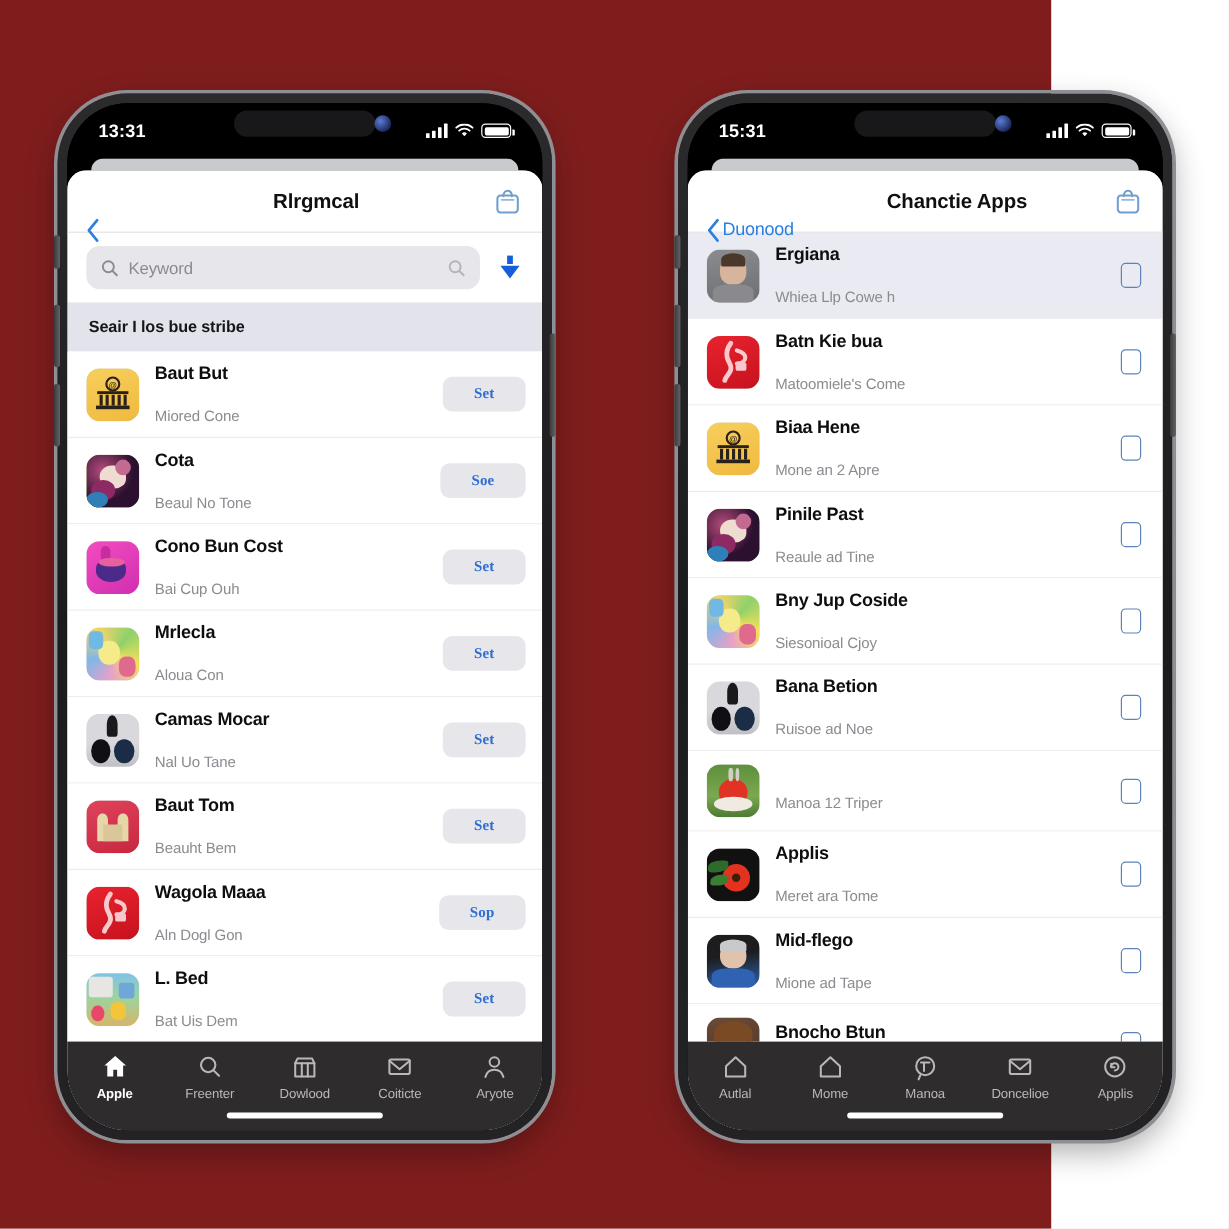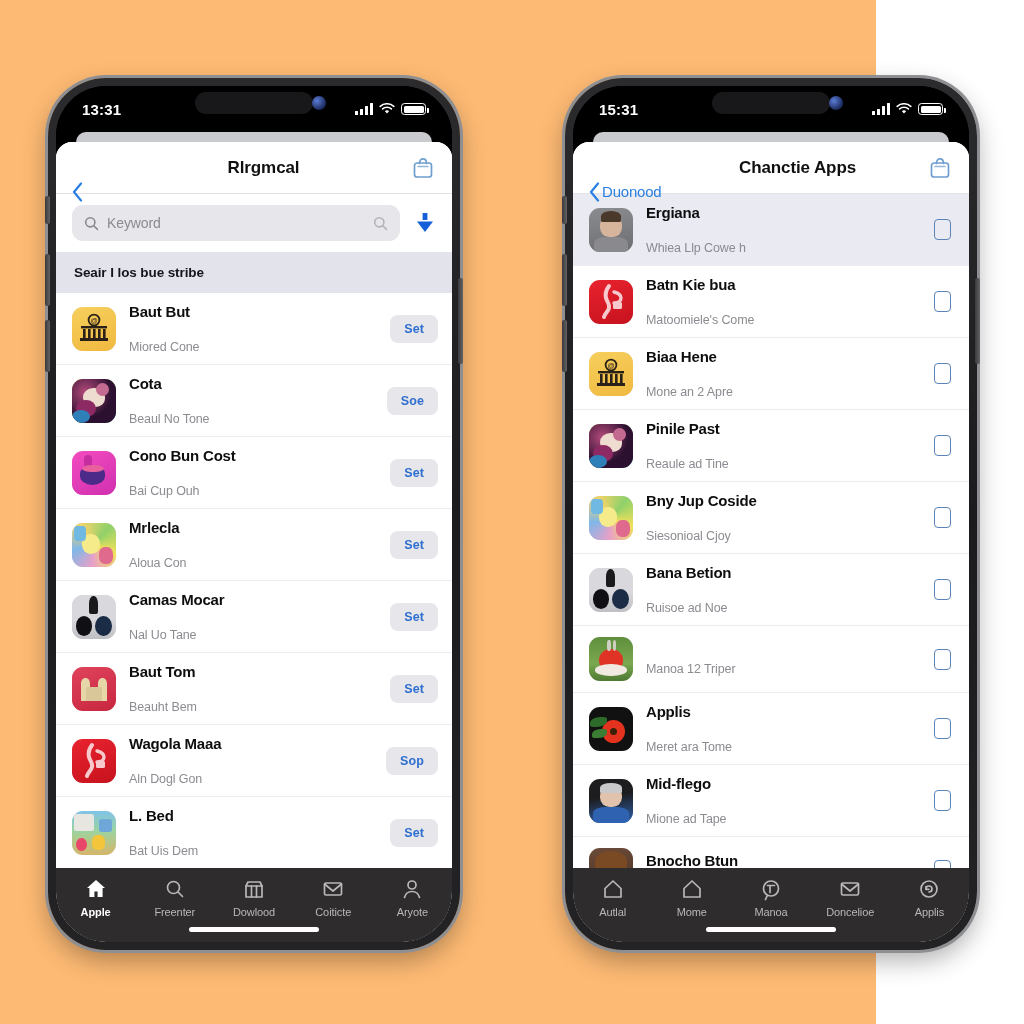--- a/index.html
+++ b/index.html
@@ -2,21 +2,21 @@
 <html><head>
 <meta charset="utf-8">
 <style>
   * { box-sizing: border-box; margin: 0; padding: 0; }
   html, body {
     width: 1024px; height: 1024px;
     background: #ffffff;
     font-family: "Liberation Sans", sans-serif;
     overflow: hidden;
   }
-  .stage { position: relative; width: 876px; height: 1024px; background:#fdba74; }
+  .stage { position: relative; width: 876px; height: 1024px; background:#7f1d1d; }
 
   
   .phone {
     position: absolute;
     width: 412px; height: 872px;
     border-radius: 58px;
     background: linear-gradient(180deg,#2b2b2d 0%,#1b1b1d 50%,#232325 100%);
     box-shadow: 0 0 0 3px #8d8f93, 0 10px 26px rgba(0,0,0,.32);
     overflow: visible;
   }
@@ -155,21 +155,21 @@
     font-size: 15px; font-weight: 700; color:#0e0e10;
     letter-spacing:-.2px; white-space:nowrap; overflow:hidden; text-overflow:ellipsis;
   }
   .row .t2 {
     font-size: 12.5px; color:#8b8b91; margin-top: 20px;
     letter-spacing:-.1px; white-space:nowrap; overflow:hidden; text-overflow:ellipsis;
   }
   .setbtn {
     flex:0 0 auto; background:#e6e6eb; color:#2f6fd0;
     font-size: 12.5px; font-weight:700; letter-spacing:.1px;
-    border:none; border-radius: 8px; padding: 7px 14px; cursor:pointer;
+    border:none; border-radius: 8px; padding: 7px 26px; cursor:pointer;font-family:Liberation Serif, serif;
   }
   .chk {
     flex:0 0 auto; width: 17px; height: 21px;
     border: 1.8px solid #5c84b8; border-radius: 4px;
     background: transparent; cursor:pointer; margin-right: 4px;
   }
 
   
   .tabbar {
     flex: 0 0 auto; height: 74px;

